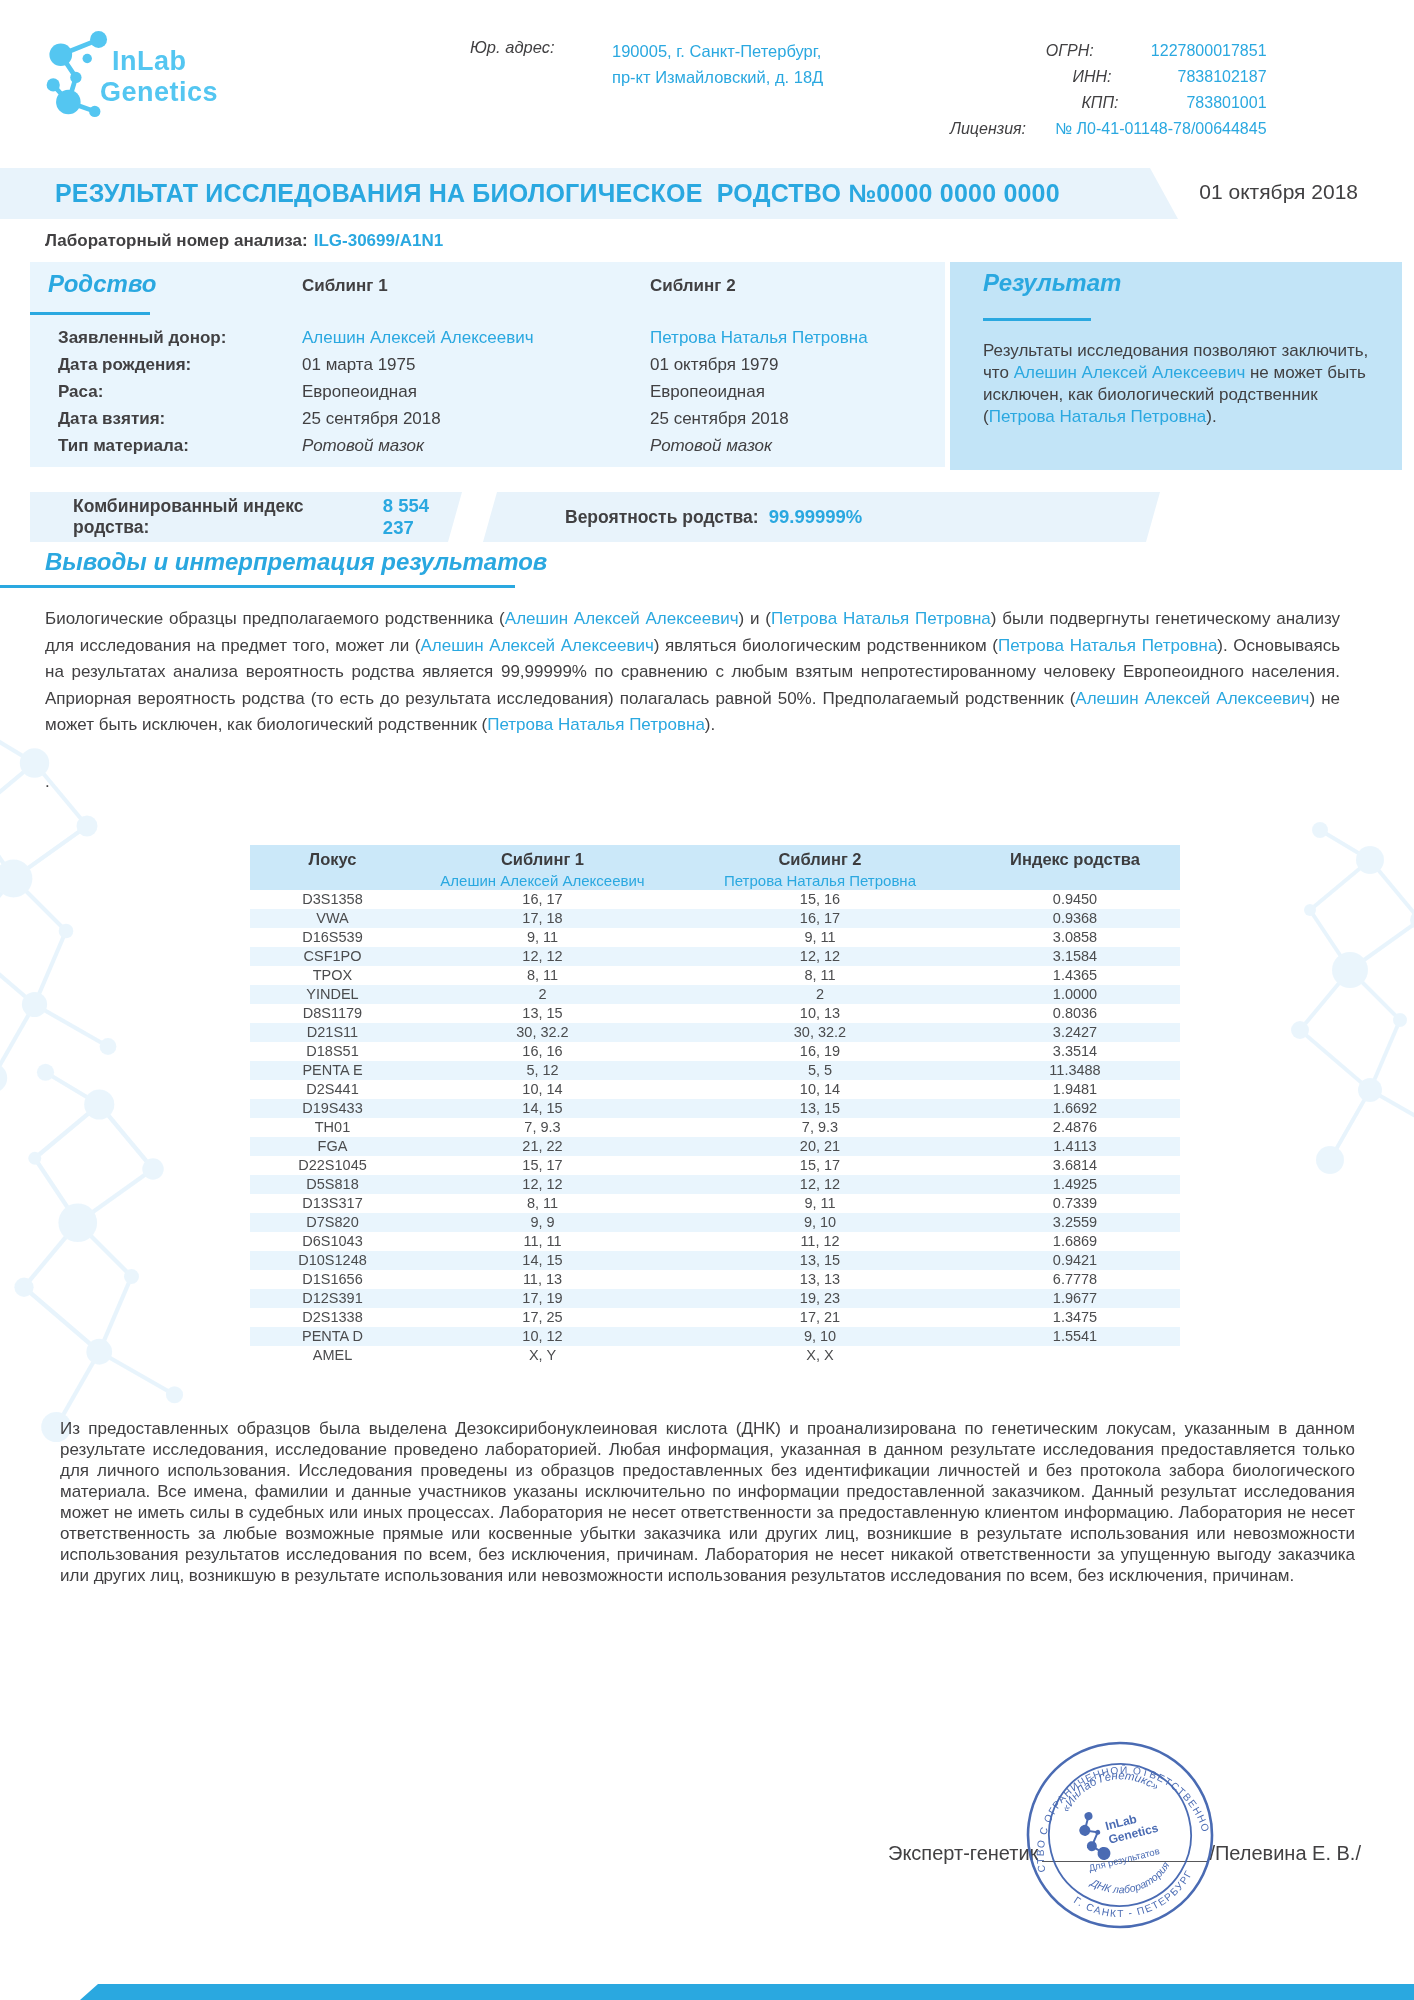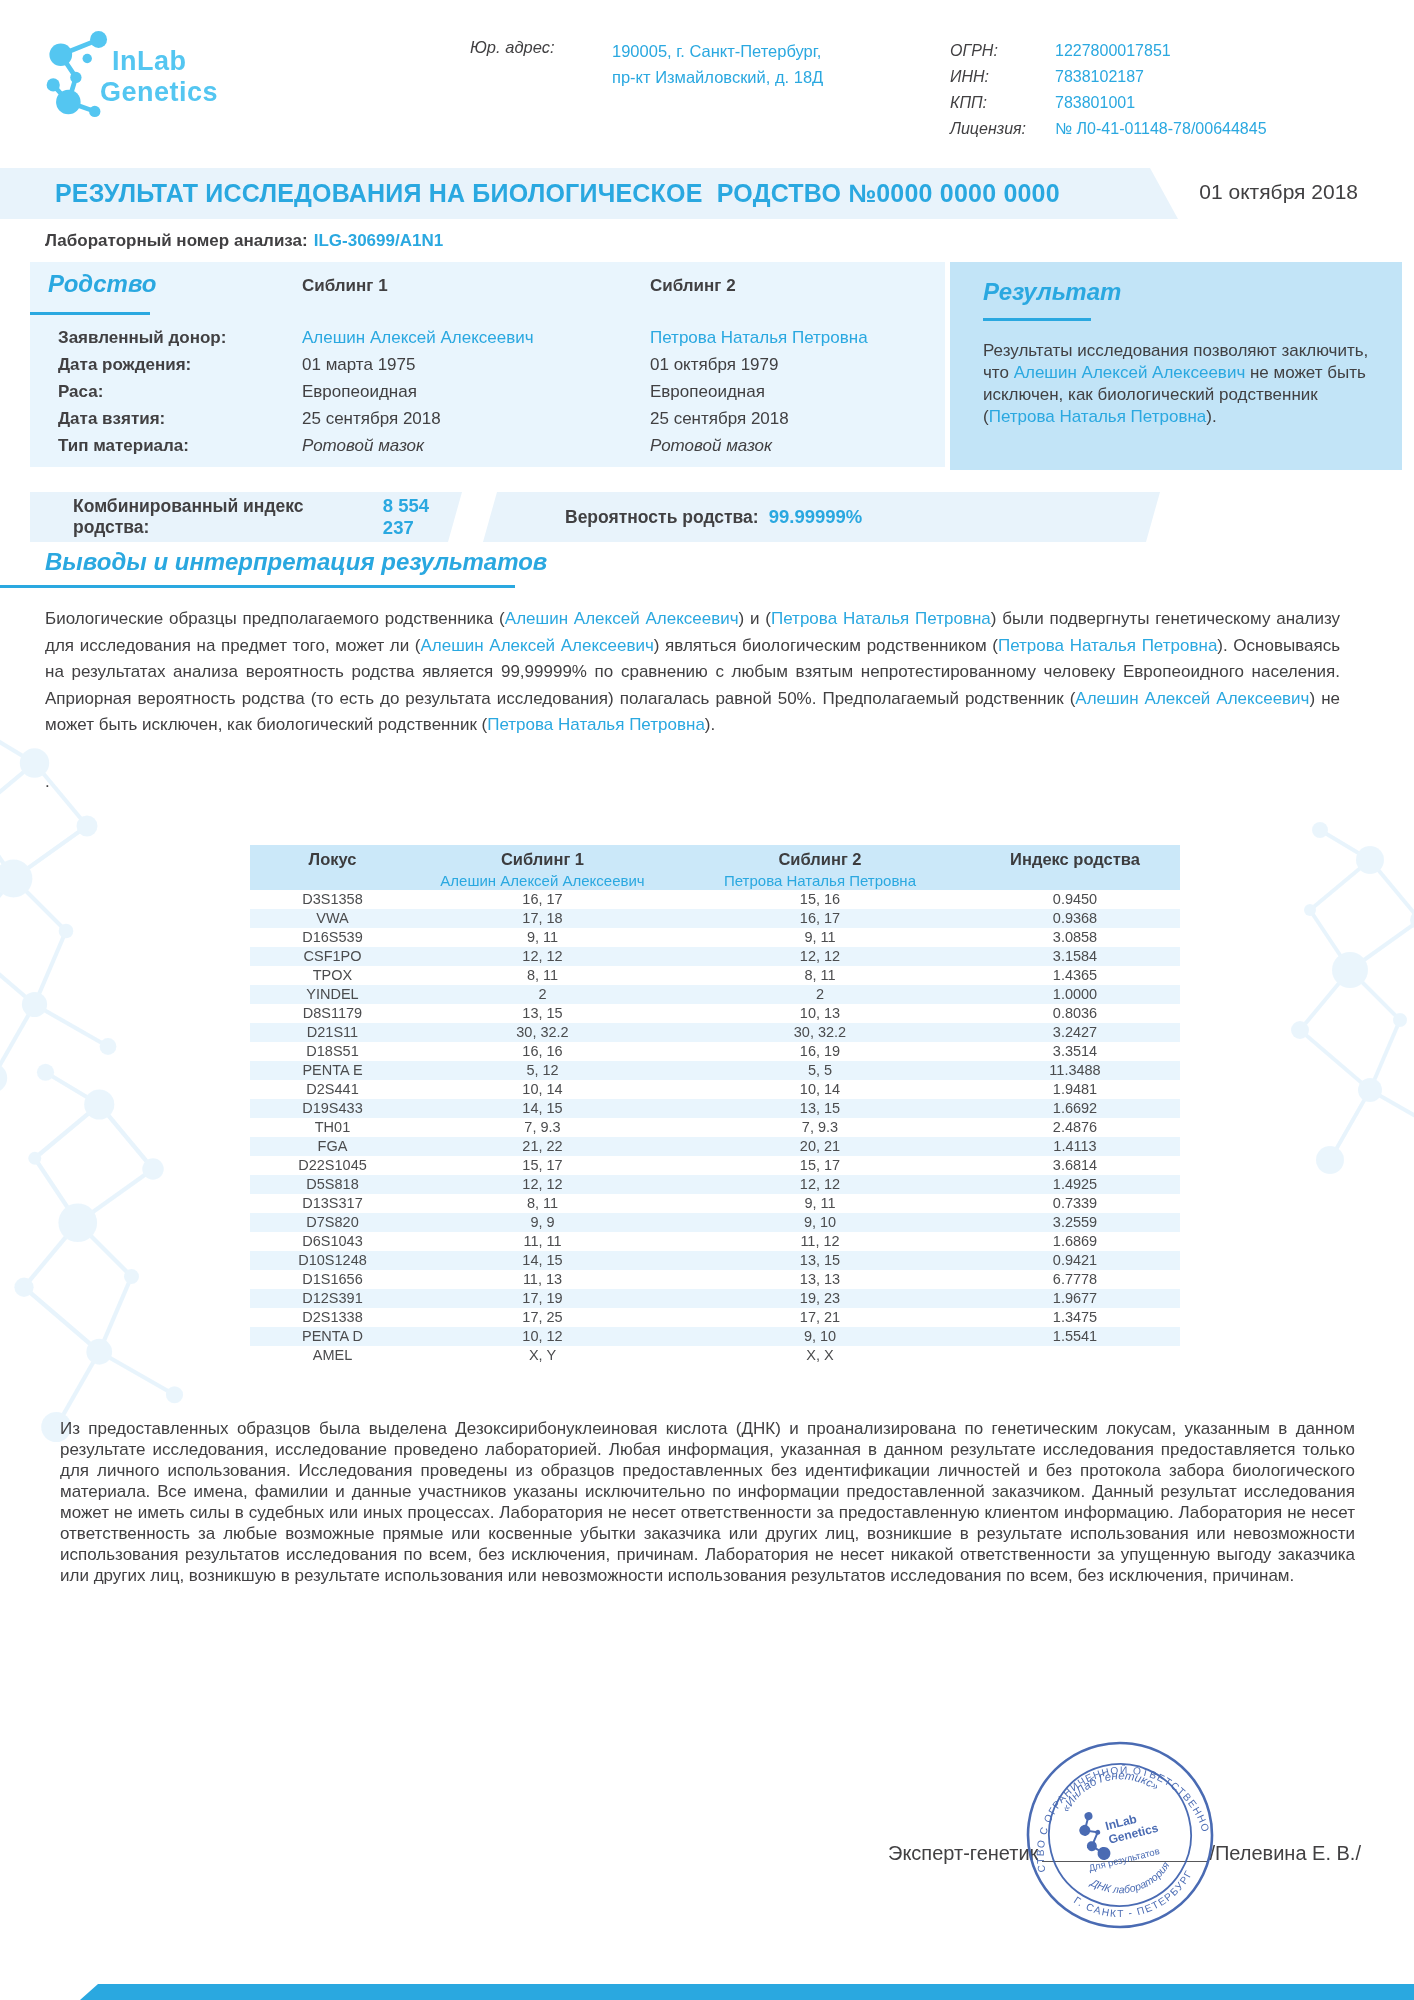--- a/index.html
+++ b/index.html
@@ -21,21 +21,21 @@
   .wm{position:absolute;z-index:0;opacity:.55;}
   .layer{position:absolute;inset:0;z-index:1;}
 
   
   .logo-icon{position:absolute;left:40px;top:28px;}
   .logo-text{position:absolute;left:112px;top:46px;color:var(--blue-light);font-weight:bold;line-height:31px;font-size:27px;letter-spacing:.5px;}
   .logo-text .l2{margin-left:-12px;display:block;}
   .addr-label{position:absolute;left:470px;top:38px;width:130px;font-style:italic;font-size:16.5px;}
   .addr-lines{position:absolute;left:612px;top:38px;font-size:16.5px;color:var(--blue);line-height:26px;}
   .registry{position:absolute;left:950px;top:38px;font-size:16px;line-height:26px;}
-  .reg-row{display:flex;}
+  .reg-row{display:flex;justify-content:flex-end;}
   .reg-label{width:105px;font-style:italic;color:var(--dark);}
   .reg-value{color:var(--blue);}
 
   
   .title-band{position:absolute;left:0;top:168px;width:1178px;height:51px;background:var(--band);
     clip-path:polygon(0 0,1150px 0,1178px 100%,0 100%);display:flex;align-items:center;}
   .title-text{margin-left:55px;color:var(--blue);font-weight:bold;font-size:25px;letter-spacing:.2px;white-space:pre;}
   .title-date{position:absolute;right:56px;top:180px;font-size:21px;color:var(--dark);}
 
   .lab-line{position:absolute;left:45px;top:231px;font-size:17px;font-weight:bold;}
@@ -47,21 +47,21 @@
   .kin-underline{position:absolute;left:0;top:50px;width:120px;height:3px;background:var(--blue);}
   .kin-colheads{position:absolute;left:28px;top:14px;display:grid;grid-template-columns:244px 348px auto;width:860px;font-weight:bold;font-size:17px;}
   .kin-rows{position:absolute;left:28px;top:66px;width:860px;}
   .kin-row{display:grid;grid-template-columns:244px 348px auto;font-size:17px;margin-bottom:7px;}
   .kin-row .lbl{font-weight:bold;}
   .accent{color:var(--blue);}
   .ital{font-style:italic;}
 
   
   .res{position:absolute;left:950px;top:262px;width:452px;height:208px;background:var(--res-bg);}
-  .res-heading{position:absolute;left:33px;top:16px;color:var(--blue);font-size:24px;font-weight:bold;font-style:italic;}
+  .res-heading{position:absolute;left:33px;top:7px;color:var(--blue);font-size:24px;font-weight:bold;font-style:italic;}
   .res-underline{position:absolute;left:33px;top:56px;width:108px;height:3px;background:var(--blue);}
   .res-text{position:absolute;left:33px;top:78px;width:390px;font-size:17px;line-height:22px;}
 
   
   .band{position:absolute;top:492px;height:50px;background:var(--band);display:flex;align-items:center;font-size:17.5px;font-weight:bold;}
   .band .val{color:var(--blue);font-size:18.5px;margin-left:10px;}
   .band1{left:30px;width:432px;clip-path:polygon(0 0,100% 0,calc(100% - 14px) 100%,0 100%);padding-left:43px;}
   .band2{left:483px;width:677px;clip-path:polygon(14px 0,100% 0,calc(100% - 14px) 100%,0 100%);padding-left:82px;}
 
   .concl-heading{position:absolute;left:45px;top:548px;color:var(--blue);font-size:24px;font-weight:bold;font-style:italic;}

